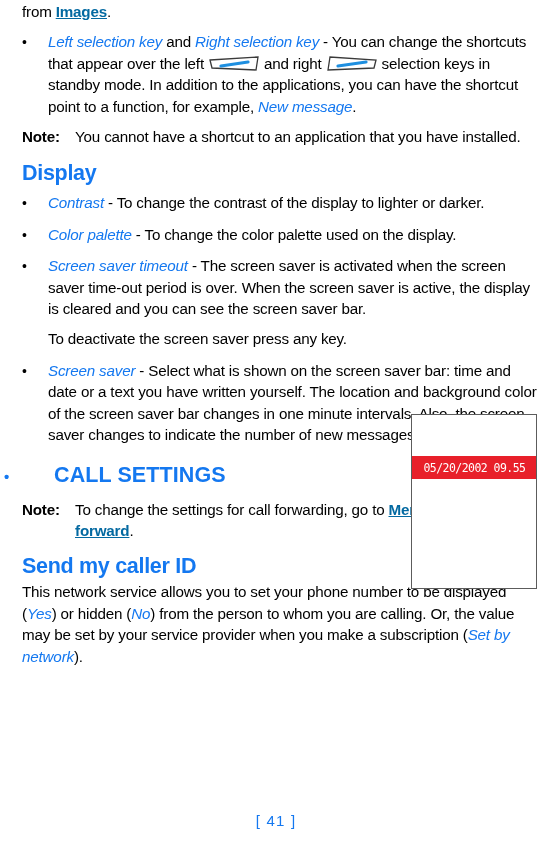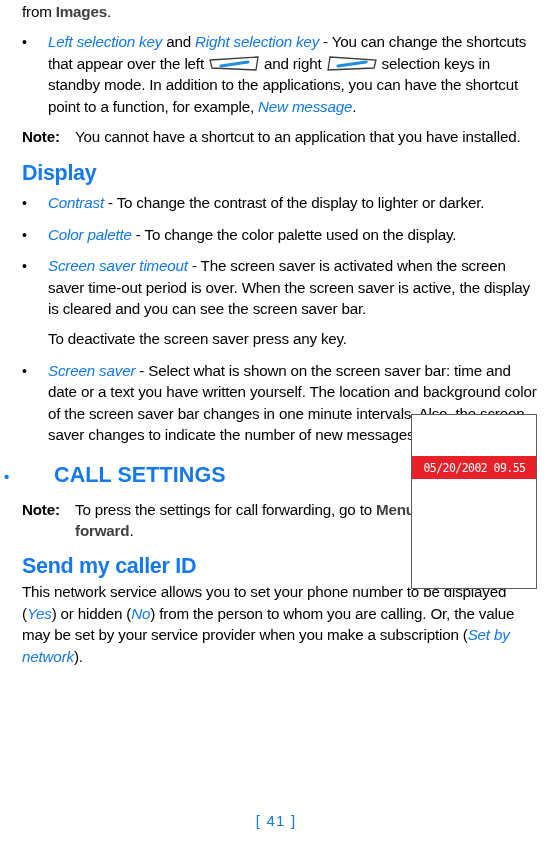--- a/index.html
+++ b/index.html
@@ -25,21 +25,21 @@
   }
 
   
   .body-text {
     font-size: 15.2px;
     line-height: 21.4px;
     letter-spacing: -0.18px;
     color: #000;
     margin: 0;
   }
-  .blue-bold { color: #404040; font-weight: bold; }
+  .blue-bold { color: #0369a1; font-weight: bold; text-decoration: underline; }
   .blue-ital { color: #1478f0; font-style: italic; }
 
   
   .lead-line {
     padding-top: 1px;
     margin-bottom: 9px;
   }
 
   
   .bullet-row {
@@ -217,21 +217,21 @@
     </div>
   </div>
 
   <h1 class="main-head">
     <span class="hbullet"></span>
     <span>CALL SETTINGS</span>
   </h1>
 
   <div class="note-row">
     <span class="note-label">Note:</span>
-    <div class="note-body body-text"><span>To press the settings for call forwarding, go to </span><span class="blue-bold">Menu</span><span class="blue-bold">→</span><span class="blue-bold">Tools</span><span class="blue-bold">→</span><span class="blue-bold">Call forward</span><span>.</span></div>
+    <div class="note-body body-text"><span>To change the settings for call forwarding, go to </span><span class="blue-bold">Menu</span><span class="blue-bold">→</span><span class="blue-bold">Tools</span><span class="blue-bold">→</span><span class="blue-bold">Call forward</span><span>.</span></div>
   </div>
 
   <h2 class="sub-head tight">Send my caller ID</h2>
 
   <p class="body-text"><span>This network service allows you to set your phone number to be displayed (</span><span class="blue-ital">Yes</span><span>) or hidden (</span><span class="blue-ital">No</span><span>) from the person to whom you are calling. Or, the value may be set by your service provider when you make a subscription (</span><span class="blue-ital">Set by network</span><span>).</span></p>
 
   <div class="footer">[ 41 ]</div>
 
 </div>
 

